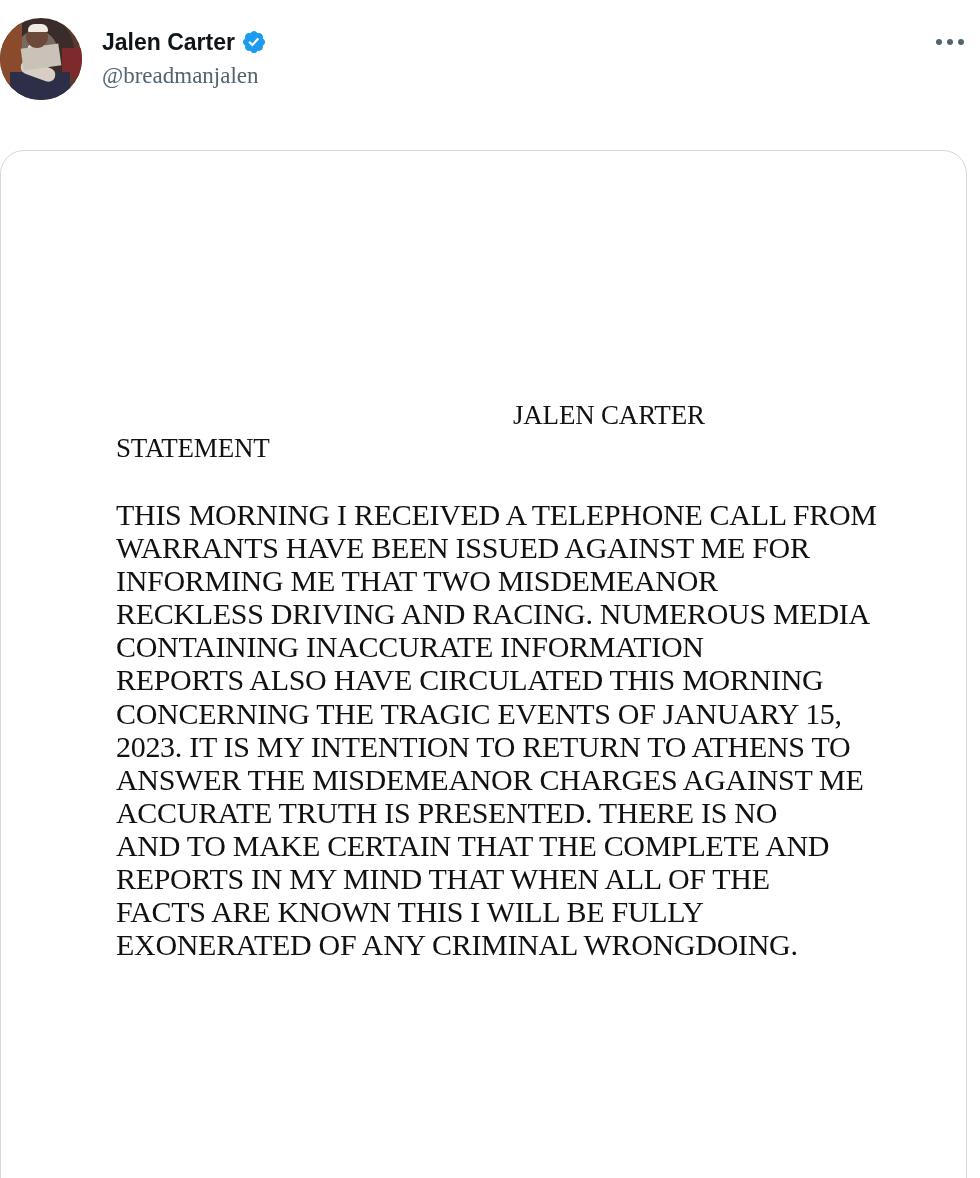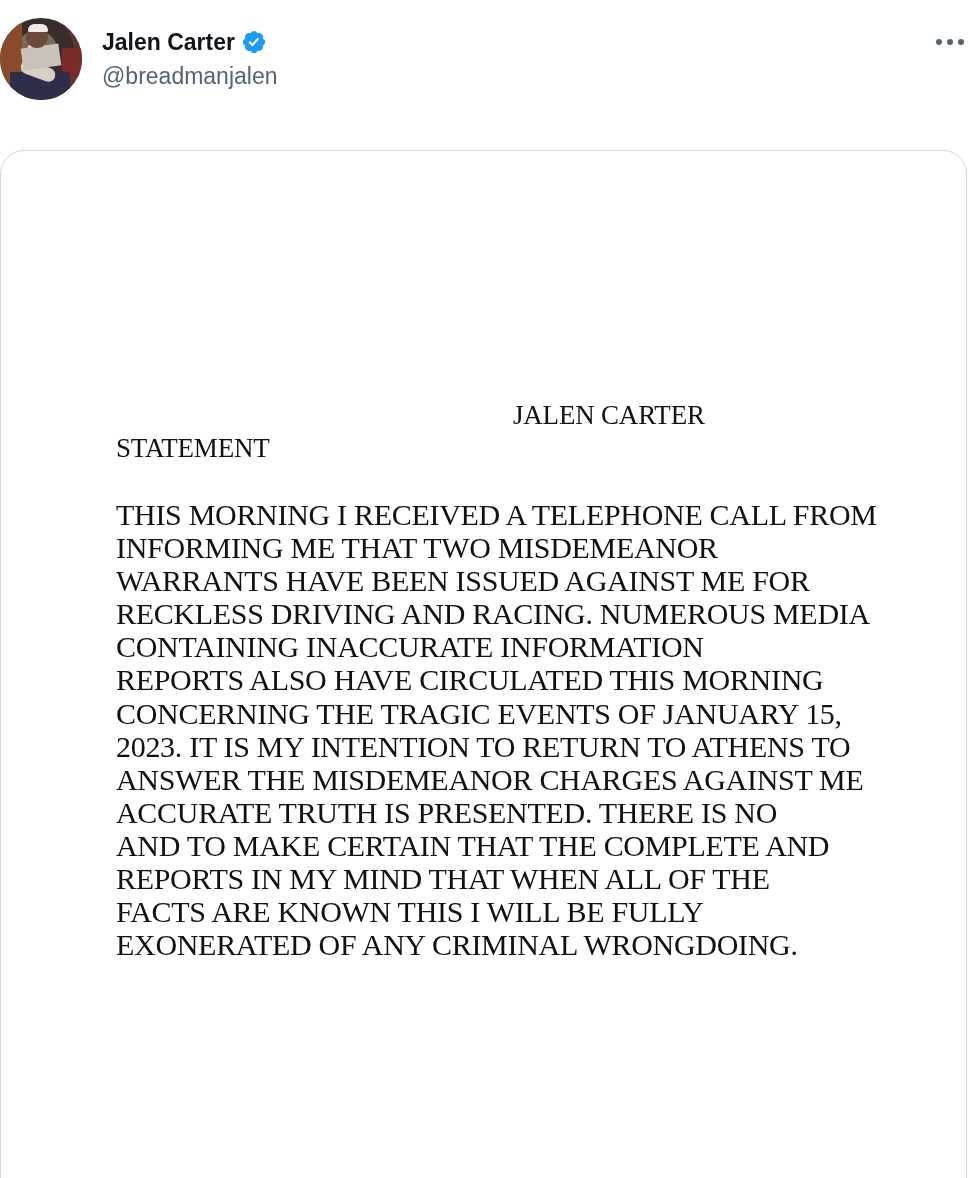--- a/index.html
+++ b/index.html
@@ -16,21 +16,21 @@
   .avatar .a2 { position: absolute; left: 22px; top: 28px; width: 38px; height: 22px; background: #c9c2b8; transform: rotate(-8deg); }
   .avatar .a3 { position: absolute; left: 26px; top: 8px; width: 22px; height: 22px; border-radius: 50%; background: #6b4a3a; }
   .avatar .a4 { position: absolute; left: 28px; top: 6px; width: 20px; height: 8px; border-radius: 8px 8px 2px 2px; background: #efeae3; }
   .avatar .a5 { position: absolute; left: 10px; top: 54px; width: 60px; height: 28px; background: #2d2f48; }
   .avatar .a6 { position: absolute; left: 20px; top: 46px; width: 36px; height: 14px; background: #d8cfc4; border-radius: 8px; transform: rotate(20deg); }
   .avatar .a7 { position: absolute; left: 62px; top: 30px; width: 20px; height: 30px; background: #7c2a2a; }
 
   .name-row { position: absolute; left: 102px; top: 27px; display: flex; align-items: center; }
   .display-name { font-weight: 700; font-size: 23px; line-height: 30px; color: #0f1419; }
   .verified { margin-left: 6px; width: 26px; height: 26px; display: inline-block; }
-  .handle { position: absolute; left: 102px; top: 62px; font-size: 23px; line-height: 28px; color: #536471; }
+  .handle { position: absolute; left: 102px; top: 62px; font-size: 23px; line-height: 28px; color: #536471; font-family: Liberation Serif, serif; }
   .more { position: absolute; left: 934px; top: 32px; width: 32px; height: 20px; display: flex; align-items: center; justify-content: space-between; padding: 0 2px; cursor: pointer; }
   .more span { width: 6px; height: 6px; border-radius: 50%; background: #536471; display: block; }
 
   .media-card {
     position: absolute; left: 0; top: 150px; width: 967px; height: 1080px;
     border: 1.5px solid #cfd9de; border-radius: 24px; background: #ffffff; overflow: hidden;
   }
   .doc { position: absolute; left: 0; top: 0; width: 100%; height: 100%;
     font-family: "Liberation Serif", "DejaVu Serif", serif; color: #111111; }
   .doc-title { position: absolute; left: 512px; top: 248px; font-size: 27px; line-height: 32px; letter-spacing: -0.2px; }
@@ -67,22 +67,22 @@
     <span></span>
   </div>
 </div>
 
 <div class="media-card">
   <div class="doc">
     <div class="doc-title">JALEN CARTER</div>
     <div class="doc-sub">STATEMENT</div>
     <div class="doc-body">
       <span class="line">THIS MORNING I RECEIVED A TELEPHONE CALL FROM</span>
+      <span class="line">WARRANTS HAVE BEEN ISSUED AGAINST ME FOR</span>
       <span class="line">INFORMING ME THAT TWO MISDEMEANOR</span>
-      <span class="line">WARRANTS HAVE BEEN ISSUED AGAINST ME FOR</span>
       <span class="line">RECKLESS DRIVING AND RACING. NUMEROUS MEDIA</span>
       <span class="line">CONTAINING INACCURATE INFORMATION</span>
       <span class="line">REPORTS ALSO HAVE CIRCULATED THIS MORNING</span>
       <span class="line">CONCERNING THE TRAGIC EVENTS OF JANUARY 15,</span>
       <span class="line">2023. IT IS MY INTENTION TO RETURN TO ATHENS TO</span>
       <span class="line">ANSWER THE MISDEMEANOR CHARGES AGAINST ME</span>
       <span class="line">ACCURATE TRUTH IS PRESENTED. THERE IS NO</span>
       <span class="line">AND TO MAKE CERTAIN THAT THE COMPLETE AND</span>
       <span class="line">REPORTS IN MY MIND THAT WHEN ALL OF THE</span>
       <span class="line">FACTS ARE KNOWN THIS I WILL BE FULLY</span>

